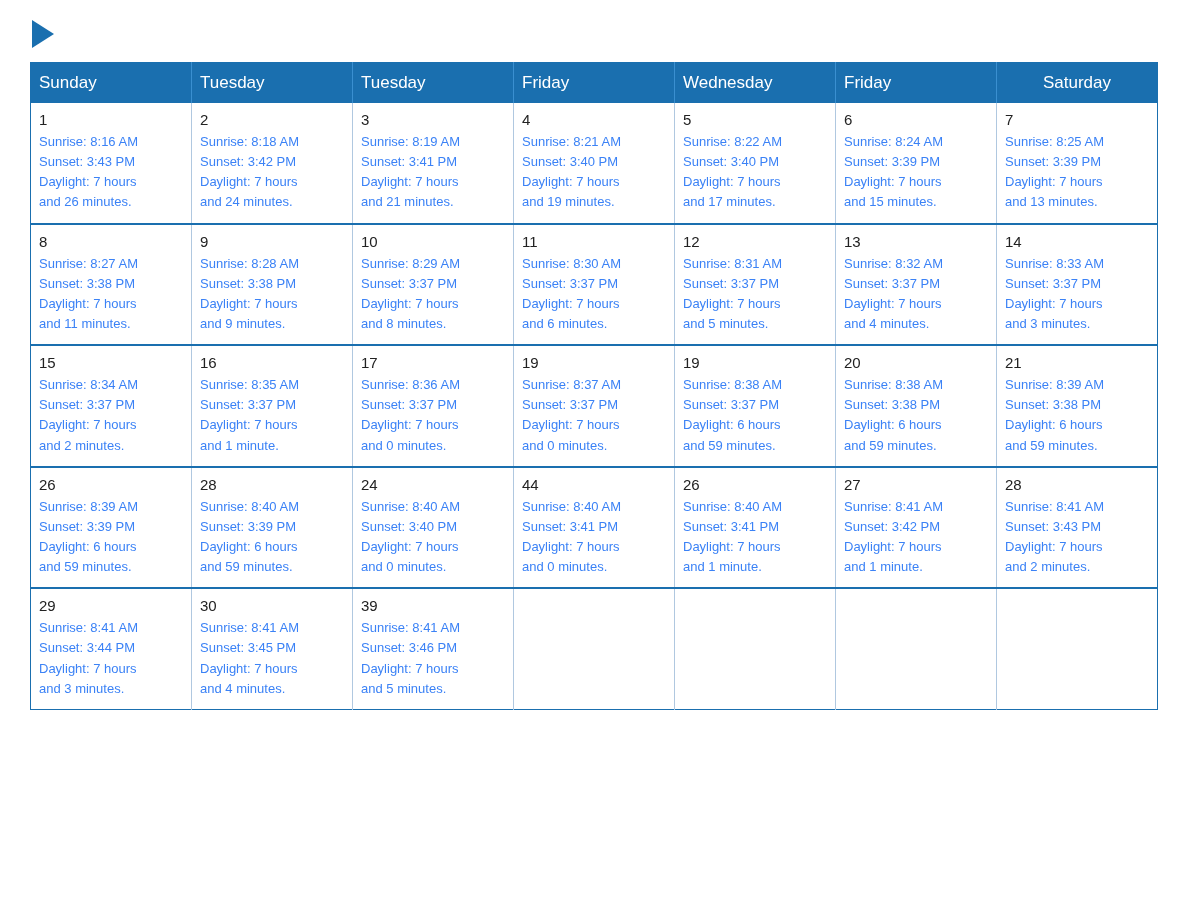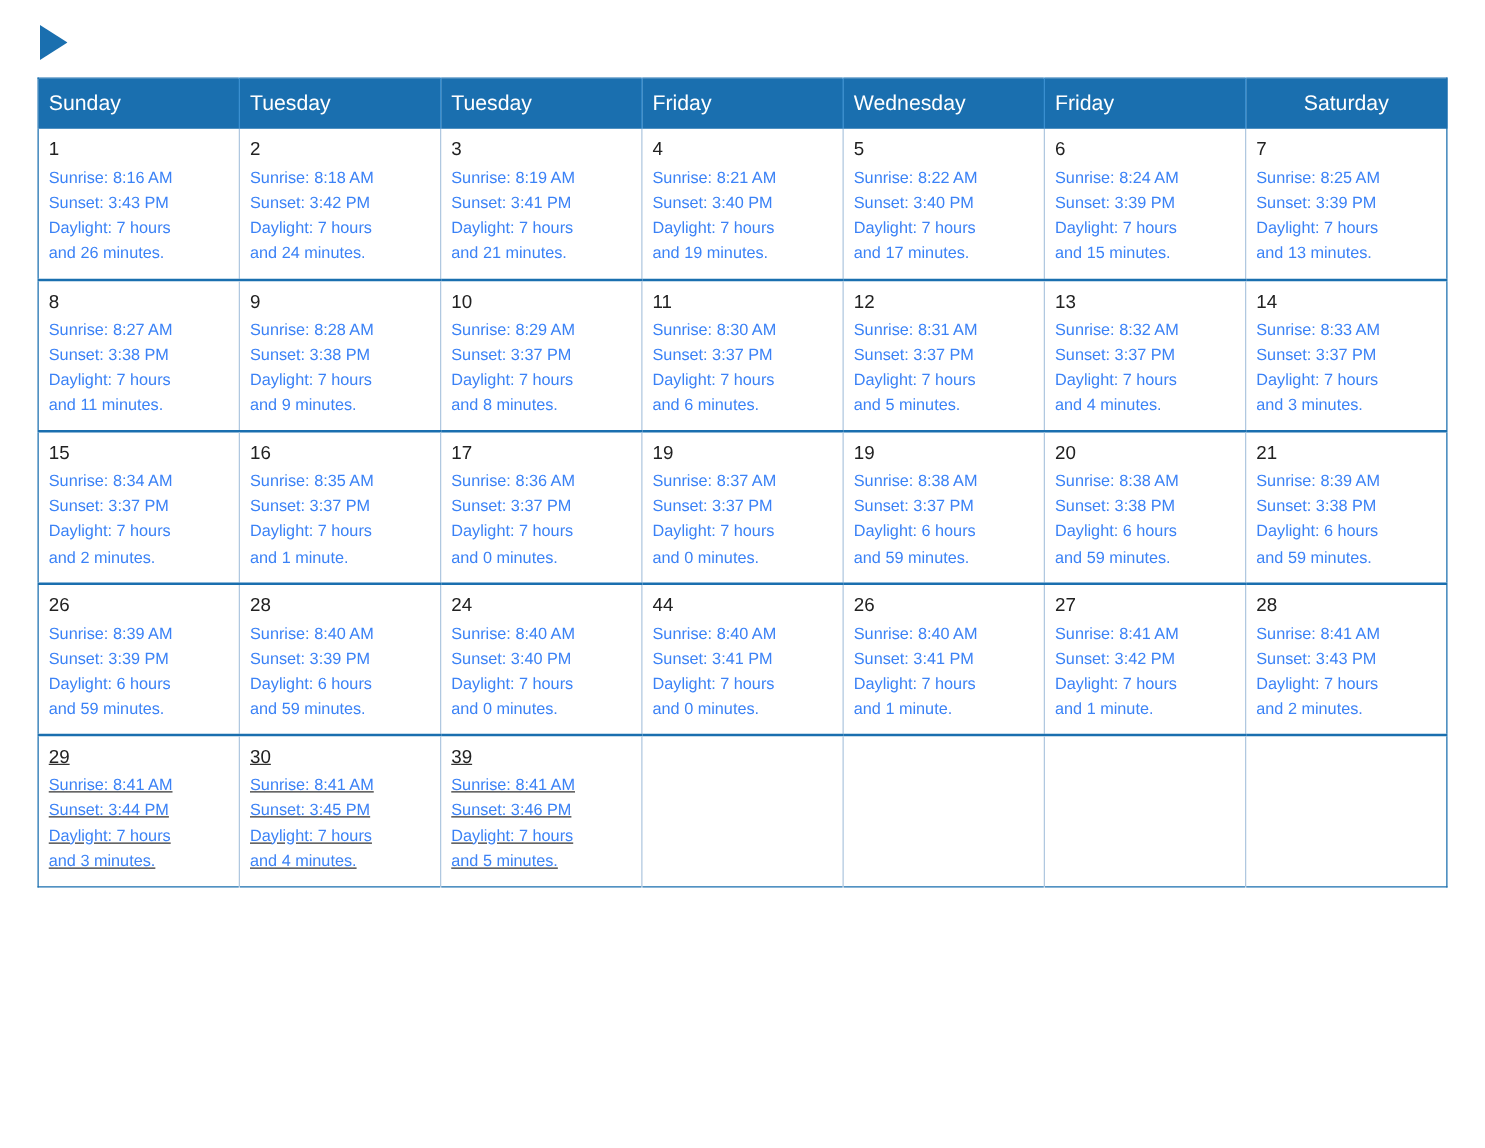--- a/index.html
+++ b/index.html
@@ -67,21 +67,20 @@
       font-size: 13.5px;
       color: #333;
       width: calc(100% / 7);
       min-height: 90px;
     }
     .calendar tbody tr td:last-child {
       border-right: none;
     }
     .calendar tbody tr:last-child td {
       border-bottom: none;
-      text-decoration: underline;
     }
     .day-num {
       font-size: 15px;
       font-weight: normal;
       color: #222;
       display: block;
       margin-bottom: 4px;
     }
     .day-info {
       font-size: 13px;

